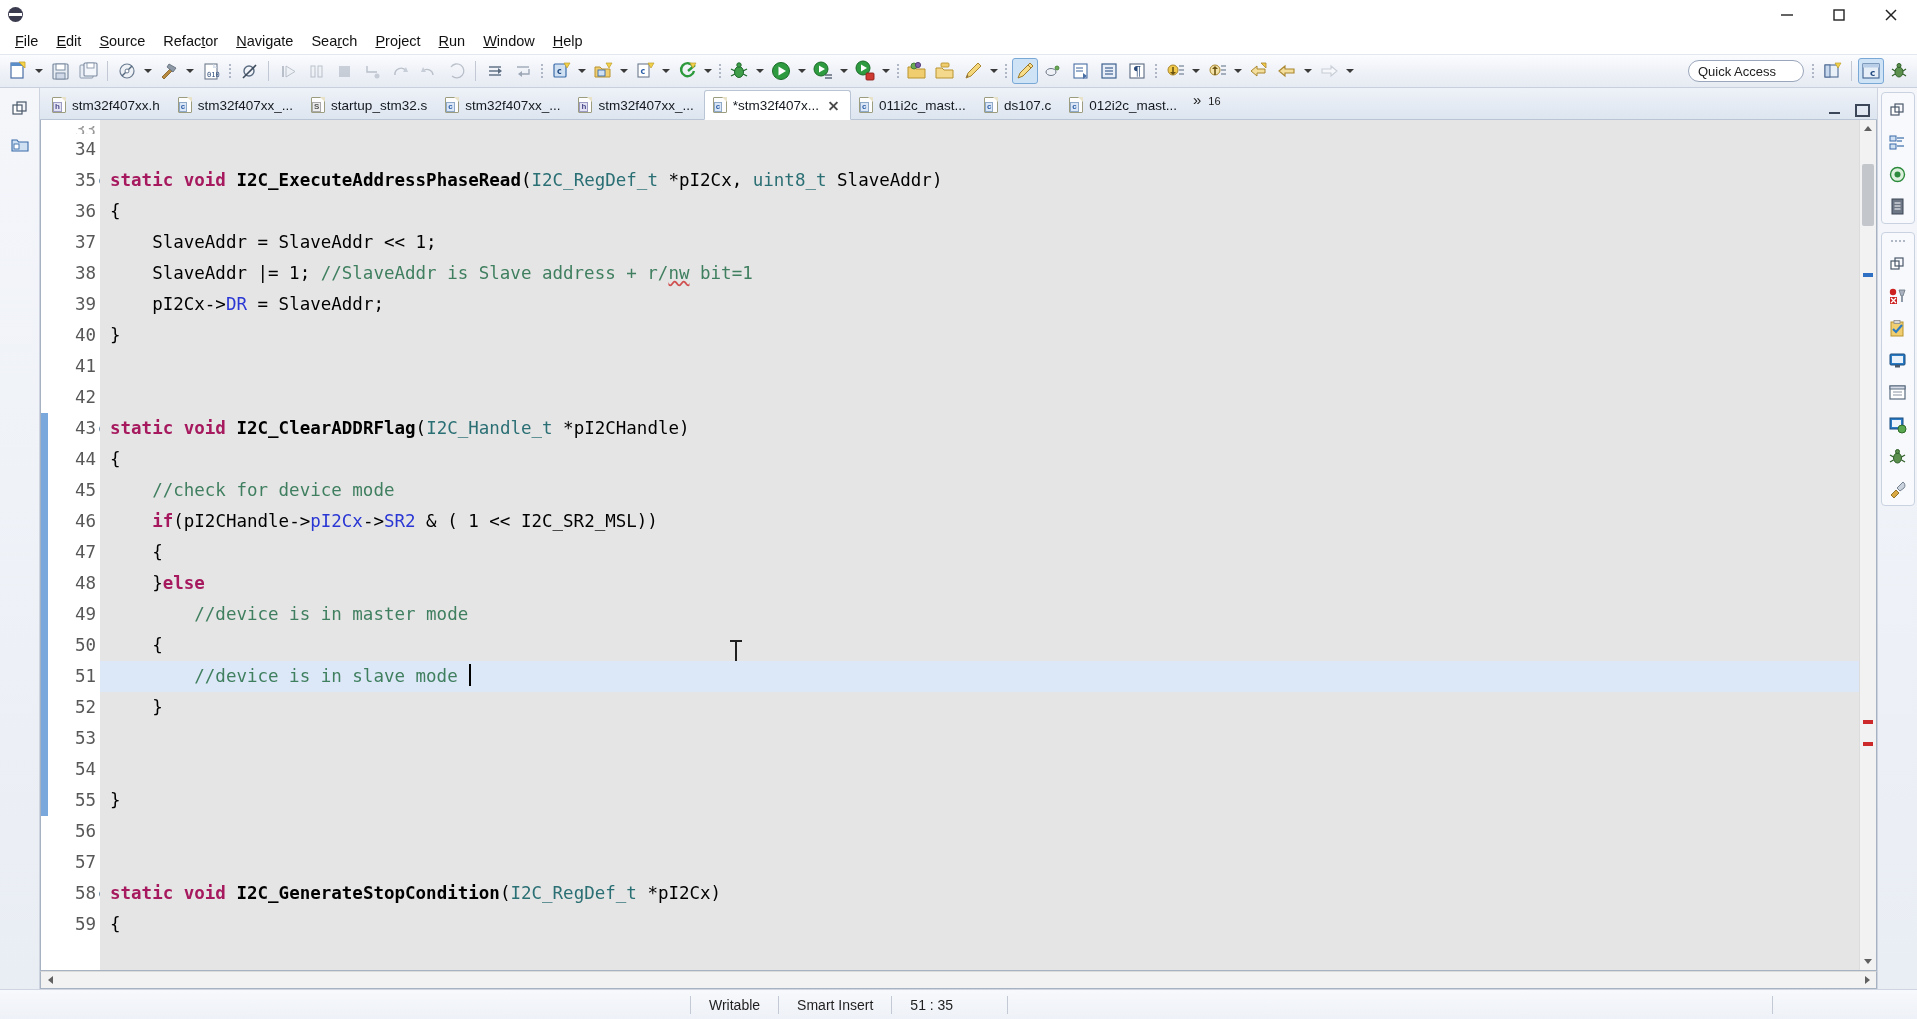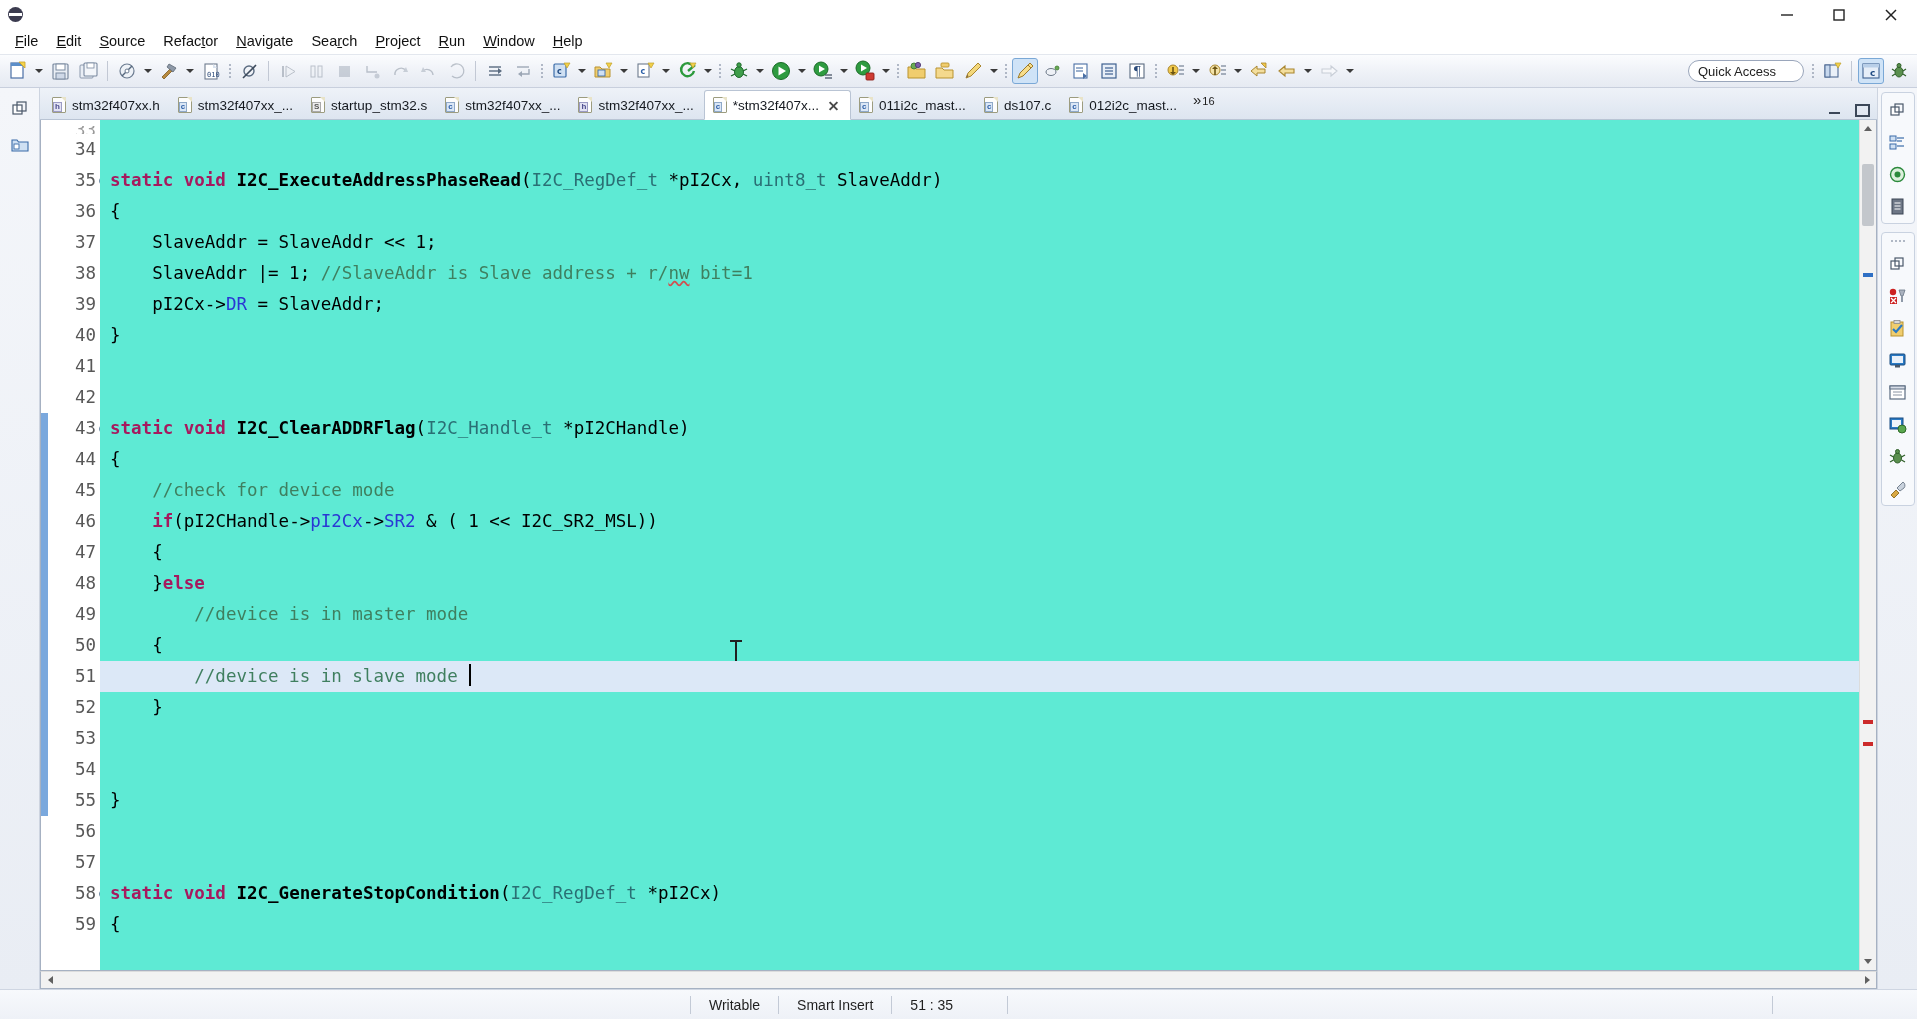--- a/index.html
+++ b/index.html
@@ -259,21 +259,21 @@
   .tab-overflow {
     margin-left: 6px;
     display: flex;
     align-items: baseline;
     font-size: 15px;
     color: #1b1b1b;
     height: 28px;
     padding-bottom: 3px;
     align-self: flex-end;
   }
-  .tab-overflow .cnt { font-size: 11px; margin-left: 1px; }
+  .tab-overflow .cnt { font-size: 11px; margin-left: 7px; }
   .tabstrip-right {
     margin-left: auto;
     display: flex;
     align-items: center;
     gap: 10px;
     padding-right: 8px;
     padding-bottom: 4px;
   }
   .min-glyph, .max-glyph {
     width: 16px; height: 12px;
@@ -339,21 +339,21 @@
     position: absolute;
     left: 1px; top: 3px;
     width: 6px; height: 1px;
     background: #3e5c76;
   }
   .code-wrap {
     flex: 1 1 auto;
     min-width: 0;
     position: relative;
     padding-top: 6px;
-    background: #5eead4;
+    background: #e5e5e5;
     overflow: hidden;
   }
   .cline {
     height: 31px;
     line-height: 31px;
     font-family: "DejaVu Sans Mono", monospace;
     font-size: 17.5px;
     white-space: pre;
     color: #000000;
     padding-left: 10px;

